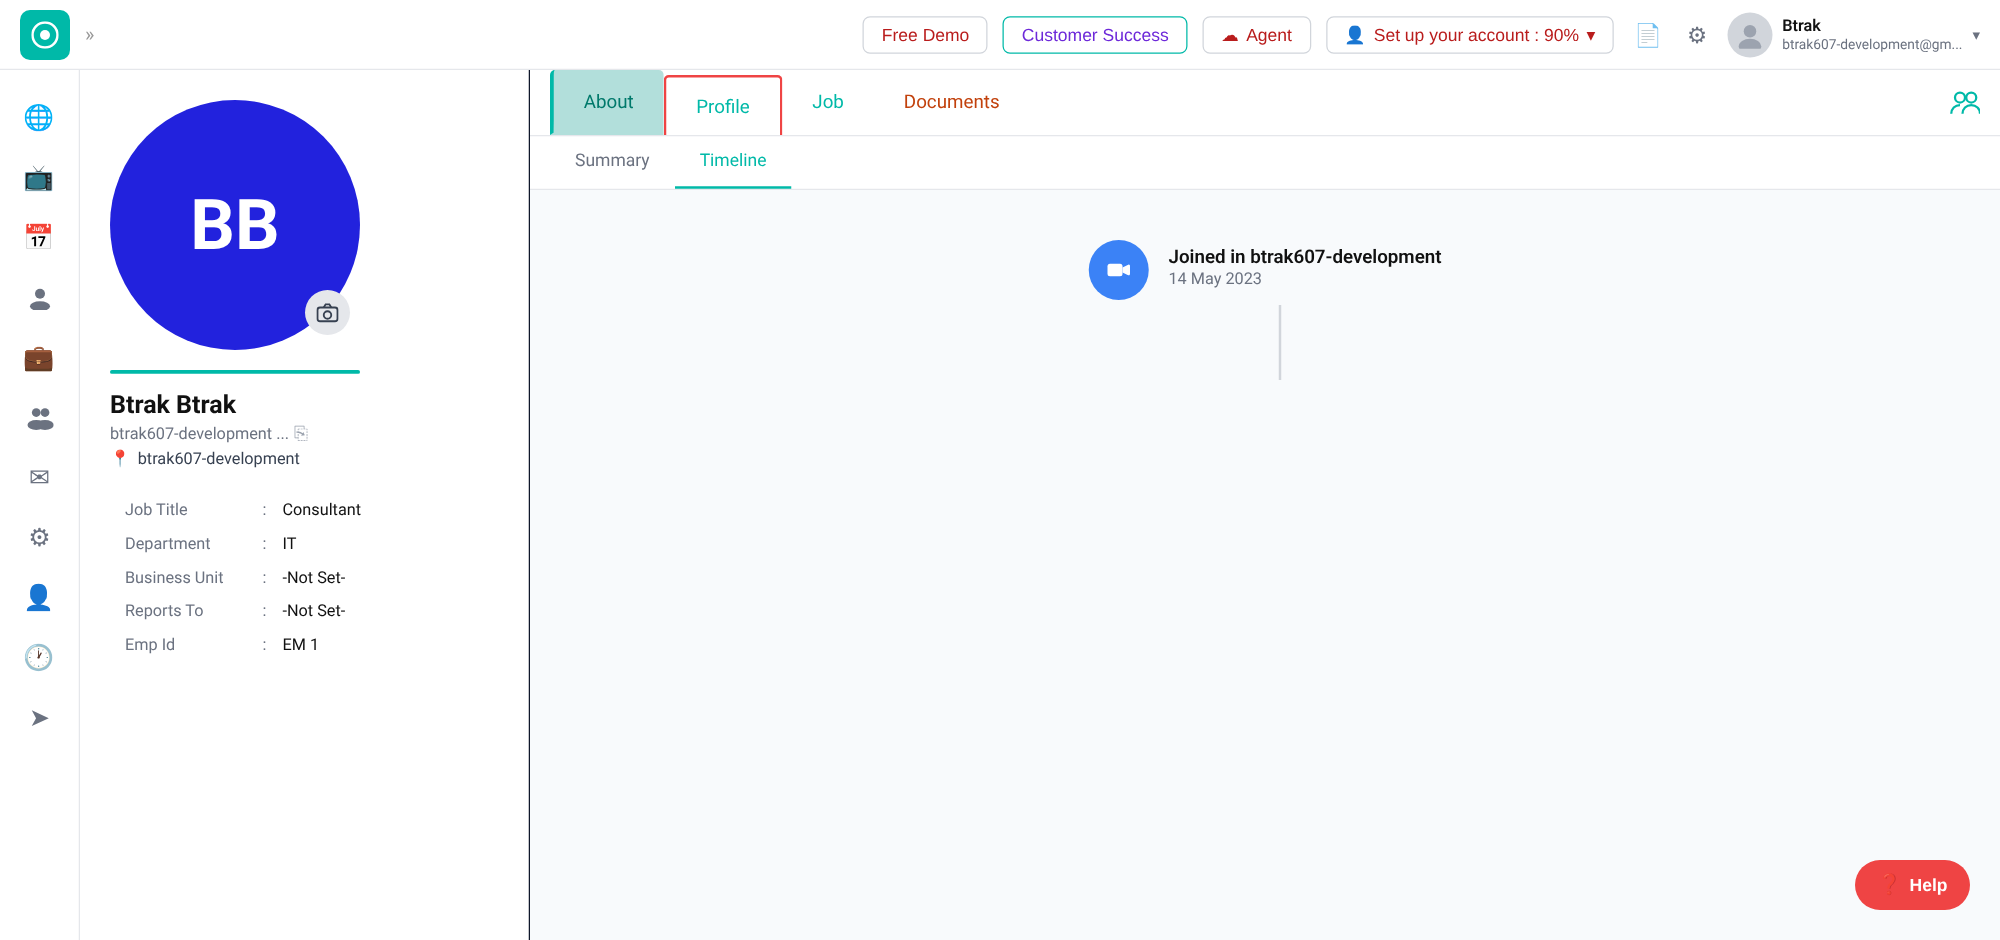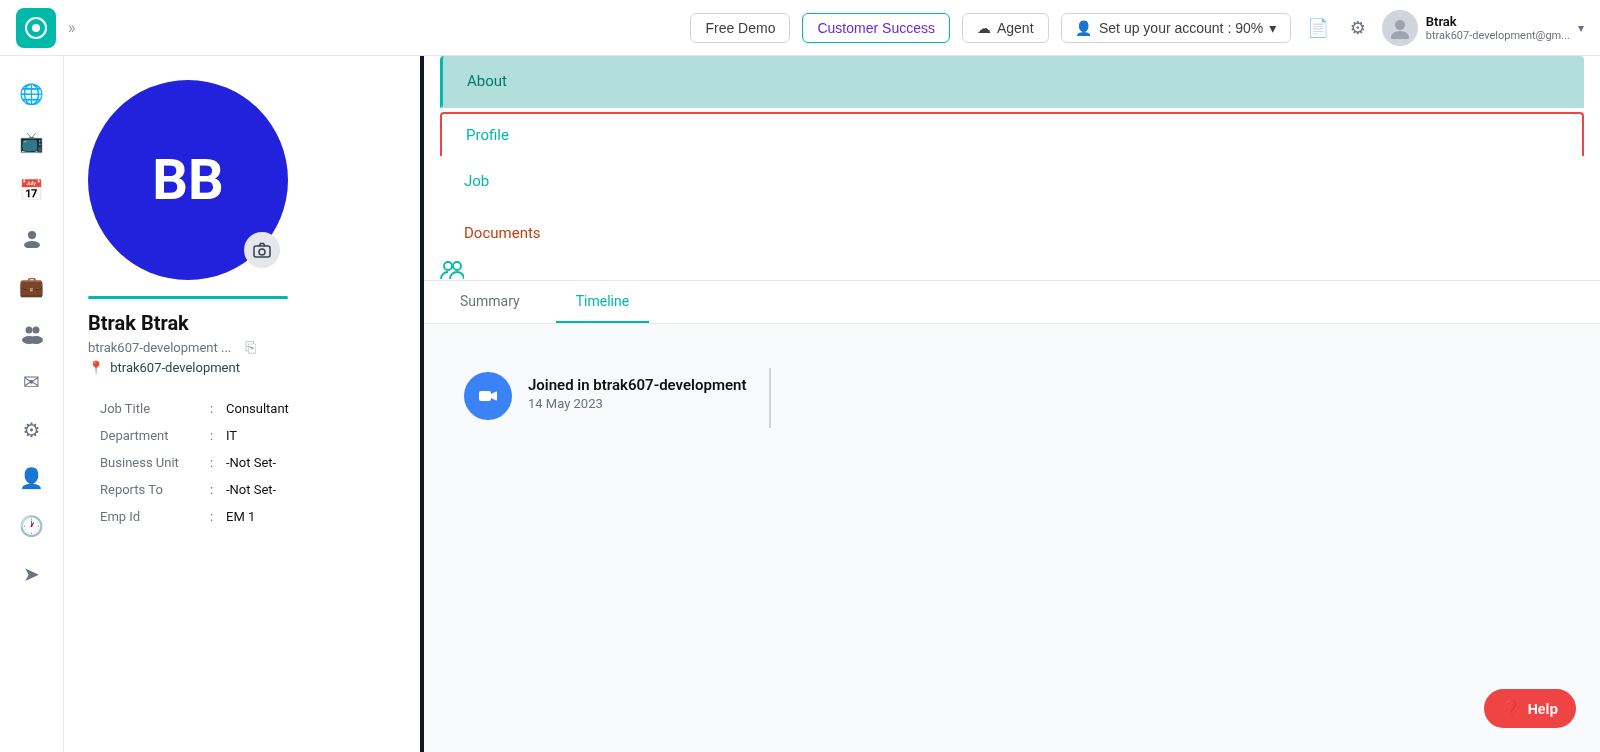--- a/index.html
+++ b/index.html
@@ -13,21 +13,21 @@
       gap: 12px;
     }
     .top-nav-logo {
       width: 40px; height: 40px; background: #00b9a8; border-radius: 8px;
       display: flex; align-items: center; justify-content: center; color: #fff; font-size: 18px; font-weight: bold;
     }
     .top-nav-expand { color: #999; font-size: 16px; cursor: pointer; }
     .top-nav-spacer { flex: 1; }
     .top-nav-btn {
       border: 1px solid #d1d5db; background: #fff; border-radius: 6px;
-      padding: 6px 14px; font-size: 14px; cursor: pointer; color: #404040;
+      padding: 6px 14px; font-size: 14px; cursor: pointer; color: #b91c1c;
     }
     .top-nav-btn.active { border-color: #00b9a8; color: #6d28d9; font-weight: 500; }
     .top-nav-btn.agent { display: flex; align-items: center; gap: 6px; }
     .top-nav-btn.setup { display: flex; align-items: center; gap: 6px; }
     .top-nav-icon-btn {
       background: none; border: none; cursor: pointer; font-size: 18px; color: #6b7280; padding: 4px;
     }
     .top-nav-user { display: flex; align-items: center; gap: 8px; }
     .top-nav-avatar { width: 36px; height: 36px; border-radius: 50%; background: #d1d5db; display: flex; align-items: center; justify-content: center; color: #6b7280; font-size: 16px; }
     .top-nav-user-info { display: flex; flex-direction: column; }
@@ -47,57 +47,56 @@
     }
     .sidebar-item.active { color: #00b9a8; }
 
     
     .main-content {
       margin-left: 64px; margin-top: 56px; display: flex; flex: 1; height: calc(752px - 56px);
     }
 
     
     .profile-sidebar {
-      width: 360px; background: #fff; border-right: 4px solid #0f172a;
+      width: 360px; background: #fff; border-right: 1px solid #0f172a;
       padding: 24px; overflow-y: auto;
     }
     .avatar-container { position: relative; display: inline-block; margin-bottom: 16px; }
     .avatar-circle {
       width: 200px; height: 200px; border-radius: 50%; background: #2222dd;
       display: flex; align-items: center; justify-content: center;
       color: #fff; font-size: 56px; font-weight: bold;
     }
     .avatar-camera {
       position: absolute; bottom: 12px; right: 8px;
       width: 36px; height: 36px; border-radius: 50%; background: #e5e7eb;
       display: flex; align-items: center; justify-content: center; cursor: pointer;
       font-size: 16px; color: #374151;
     }
     .profile-divider { height: 3px; background: #00b9a8; width: 200px; margin-bottom: 12px; border-radius: 2px; }
     .profile-name { font-size: 20px; font-weight: 700; color: #111; margin-bottom: 4px; }
-    .profile-org-row { display: flex; align-items: center; gap: 14px; font-size: 13px; color: #6b7280; margin-bottom: 4px; }
+    .profile-org-row { display: flex; align-items: center; gap: 4px; font-size: 13px; color: #6b7280; margin-bottom: 4px; }
     .profile-copy-icon { cursor: pointer; color: #9ca3af; font-size: 14px; }
     .profile-location { display: flex; align-items: center; gap: 6px; font-size: 13px; color: #374151; margin-bottom: 20px; }
     .profile-location-icon { color: #374151; font-size: 13px; }
 
     .profile-fields { width: 100%; }
     .profile-field-row { display: flex; align-items: flex-start; padding: 6px 0; font-size: 13px; }
     .profile-field-label { width: 110px; color: #6b7280; font-weight: 400; margin-left: 12px; }
     .profile-field-colon { width: 16px; color: #6b7280; }
     .profile-field-value { color: #111; }
 
     
     .content-area { flex: 1; background: #f8fafc; overflow-y: auto; }
 
     
     .tabs-row {
       background: #fff; border-bottom: 1px solid #e5e7eb;
       display: flex; align-items: stretch; padding: 0 16px; gap: 0;
       position: relative;
-      flex-direction: column;
     }
     .tab-item {
       padding: 16px 24px; font-size: 15px; cursor: pointer; color: #00b9a8;
       border-bottom: 2px solid transparent; display: flex; align-items: center;
     }
     .tab-item.about {
       background: #b2dfdb; color: #00796b; border-radius: 4px 4px 0 0;
       border-left: 3px solid #00b9a8;
     }
     .tab-item.profile-tab {
@@ -105,30 +104,30 @@
       margin: 4px 0 0 0; border-radius: 4px 4px 0 0; padding: 12px 24px;
     }
     .tab-item.job-tab { color: #00b9a8; }
     .tab-item.documents-tab { color: #c2410c; }
     .tab-spacer { flex: 1; }
     .group-icon { color: #00b9a8; font-size: 20px; cursor: pointer; display: flex; align-items: center; }
 
     
     .sub-tabs-row {
       background: #fff; display: flex; align-items: flex-start; padding: 0 16px;
-      border-bottom: 1px solid #e5e7eb; gap: 16px;
+      border-bottom: 1px solid #e5e7eb; gap: 0;
     }
     .sub-tab {
       padding: 12px 20px; font-size: 14px; cursor: pointer; color: #6b7280;
       border-bottom: 2px solid transparent;
     }
     .sub-tab.active { color: #00b9a8; border-bottom: 2px solid #00b9a8; }
 
     
-    .timeline-content { padding: 40px; display: flex; align-items: center; }
+    .timeline-content { padding: 40px; display: flex; flex-direction: column; align-items: center; }
     .timeline-event {
       display: flex; align-items: flex-start; gap: 16px; position: relative;
     }
     .timeline-icon-circle {
       width: 48px; height: 48px; border-radius: 50%; background: #3b82f6;
       display: flex; align-items: center; justify-content: center;
       color: #fff; font-size: 18px; flex-shrink: 0;
     }
     .timeline-text { display: flex; flex-direction: column; padding-top: 4px; }
     .timeline-title { font-size: 15px; font-weight: 600; color: #111; }

